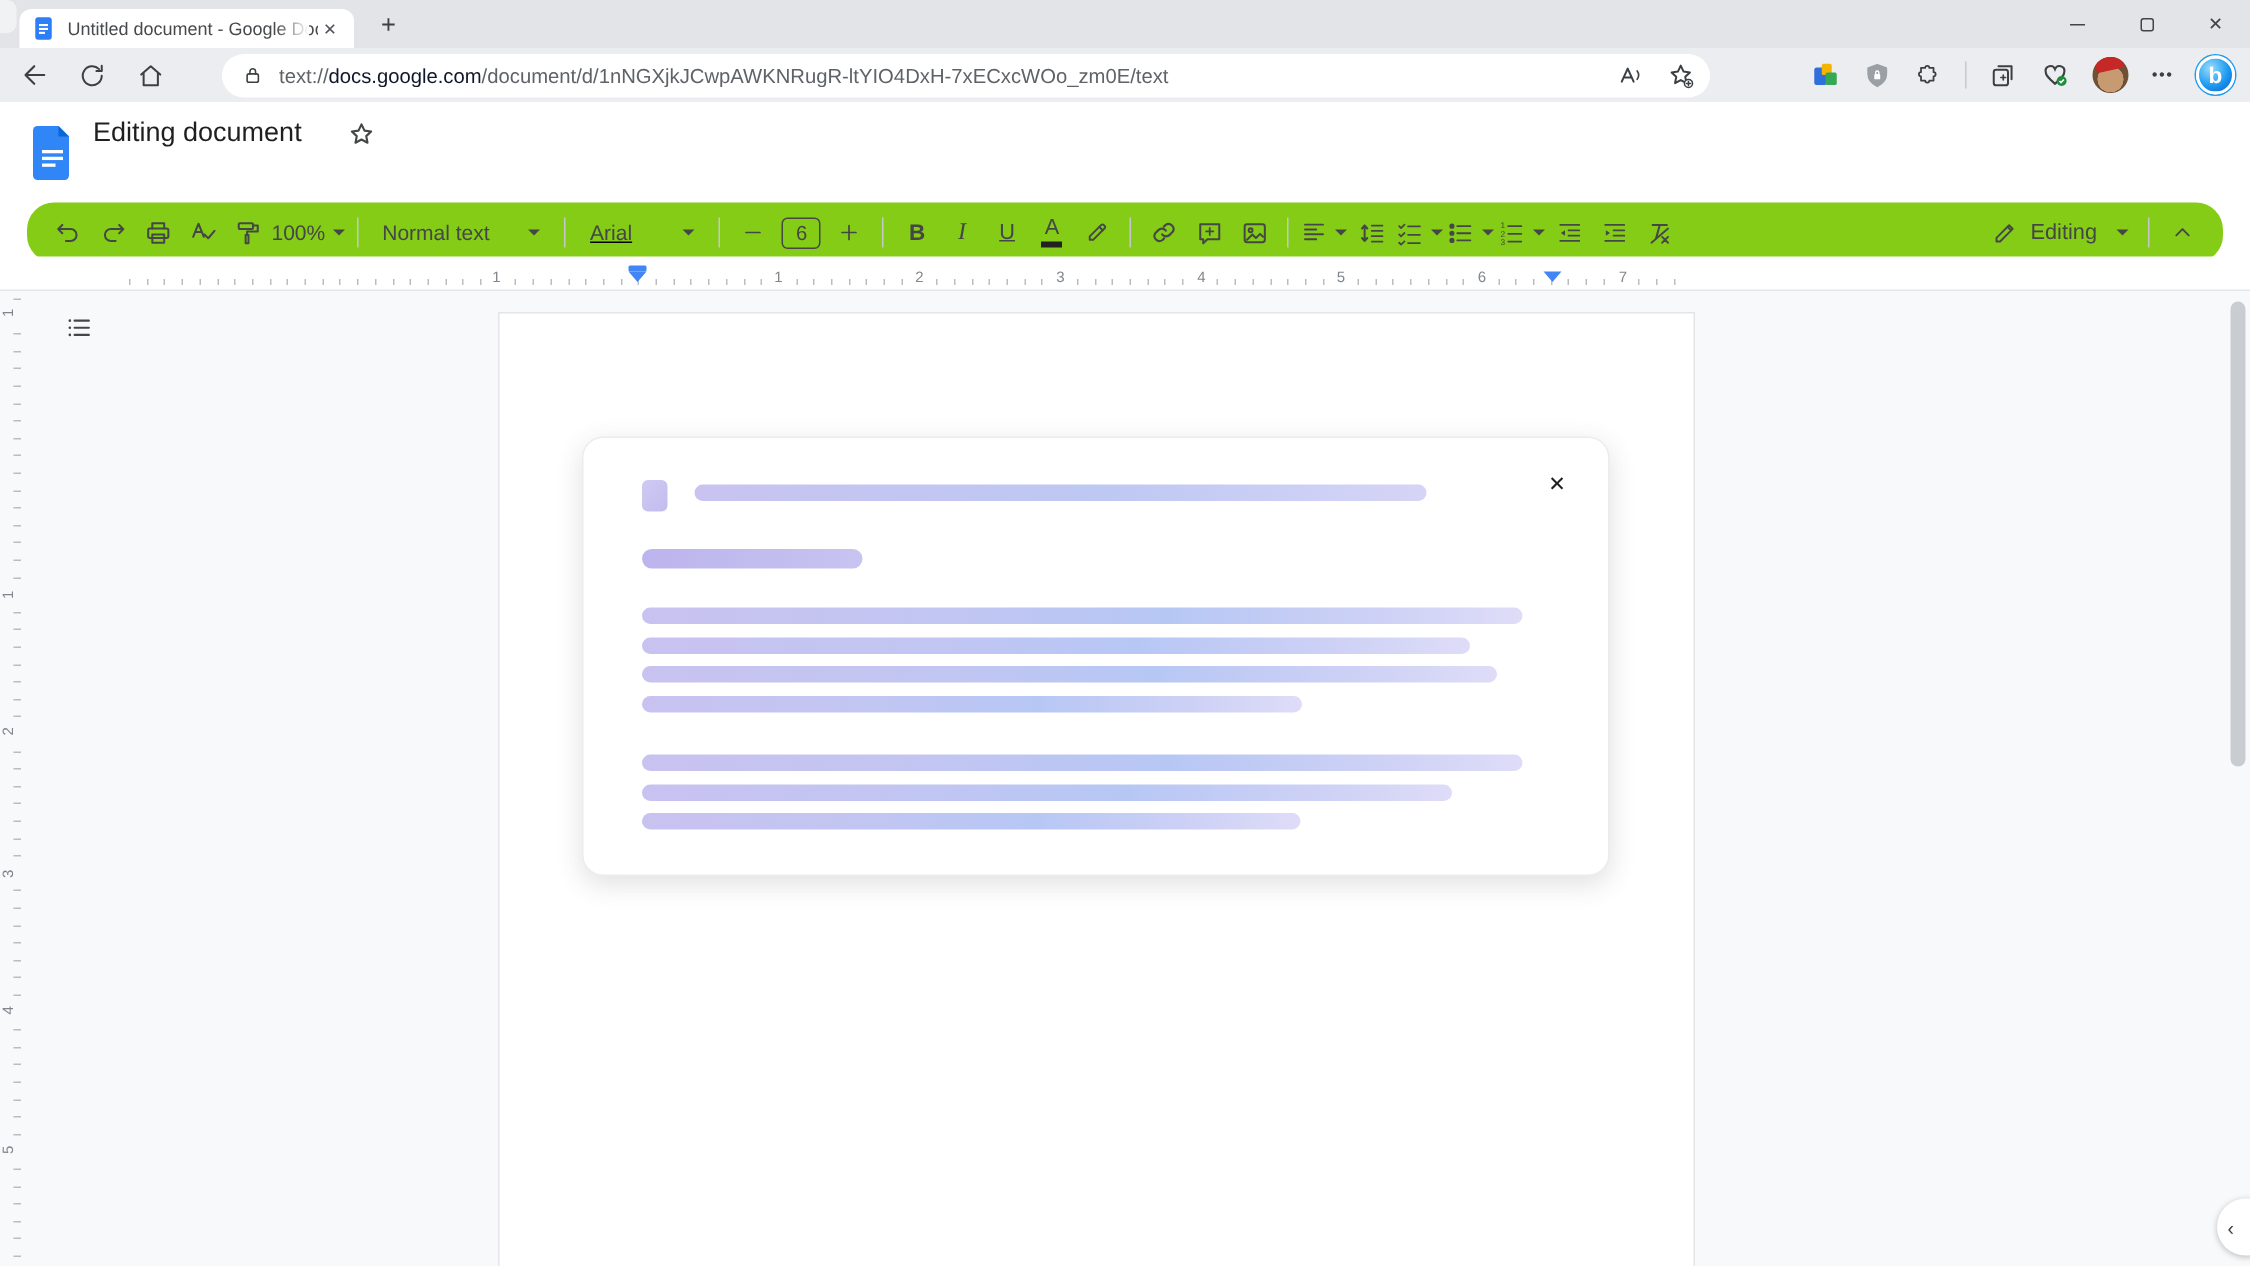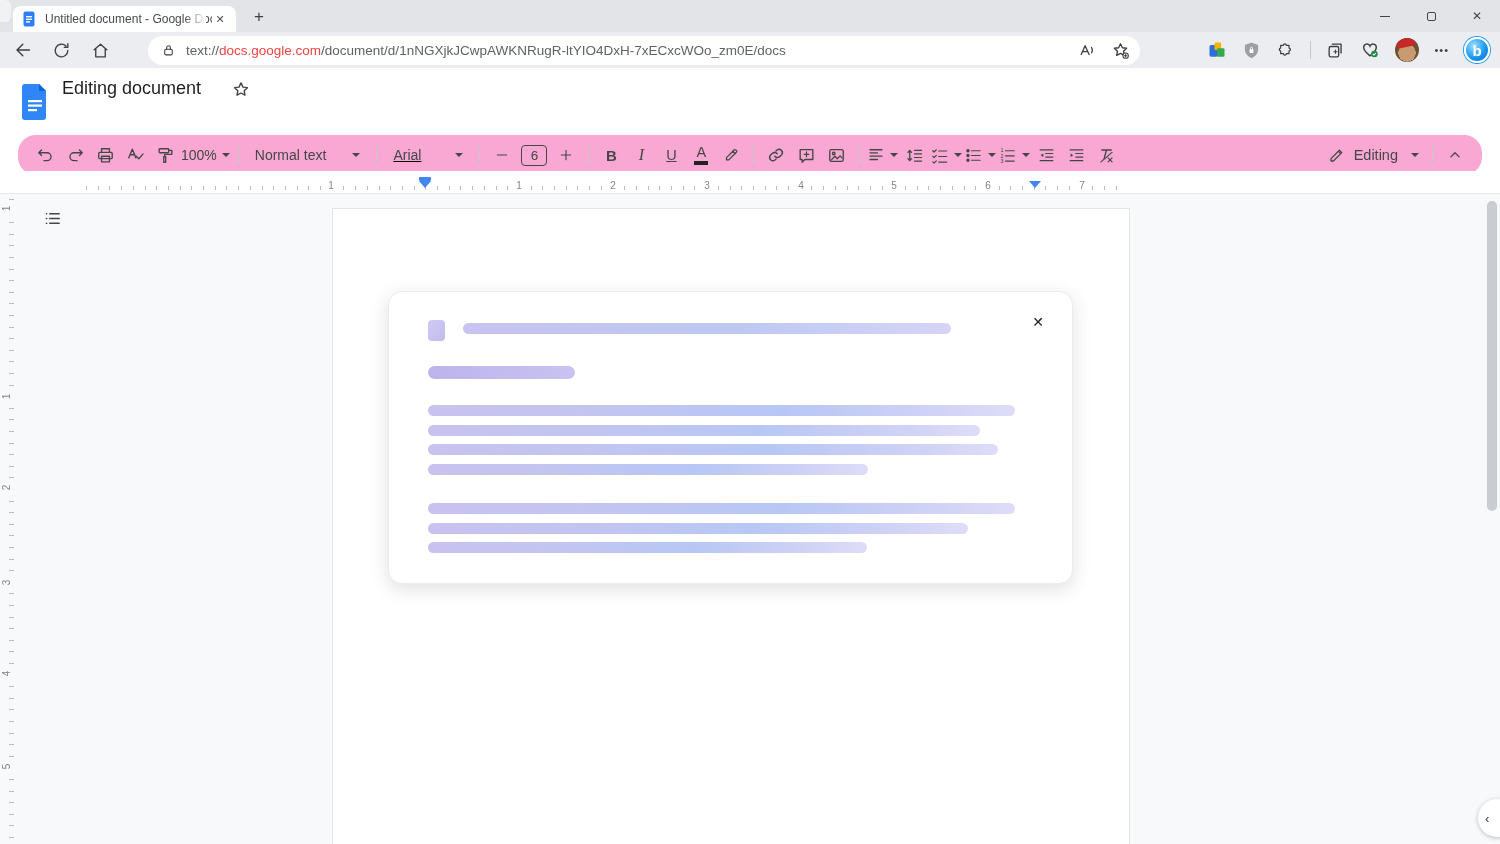--- a/index.html
+++ b/index.html
@@ -20,21 +20,21 @@
   .winbtn { width:46px; height:32px; display:flex; align-items:center; justify-content:center; color:#333; }
   .glyph-min { width:10px; height:1px; background:#444; }
   .glyph-max { width:9px; height:9px; border:1px solid #444; border-radius:2px; }
   .glyph-close { font-size:12px; color:#444; }
 
   .addrbar { position:absolute; left:0; top:32px; width:1500px; height:36px; background:#ebedf0; }
   .navbtns { position:absolute; left:12px; top:0; height:36px; display:flex; align-items:center; gap:20px; }
   .urlpill { position:absolute; left:148px; top:4px; width:992px; height:29px; background:#fff; border-radius:15px;
              display:flex; align-items:center; padding:0 10px 0 13px; }
   .urltext { margin-left:10px; font-size:13.5px; color:#5f6368; white-space:nowrap; overflow:hidden; flex:1; }
-  .urltext .host { color:#ef4444; }
+  .urltext .host { color:#0f172a; }
   .pillicons { display:flex; align-items:center; gap:14px; margin-left:8px; }
   .extrow { position:absolute; right:10px; top:0; height:36px; display:flex; align-items:center; gap:15px; }
   .vsep-sm { width:1px; height:18px; background:#c5c8cc; }
   .avatar-br { width:24px; height:24px; border-radius:50%; background:radial-gradient(circle at 50% 62%, #c79a72 0 45%, #6f5034 46% 72%, #4d3824 73%);
                position:relative; overflow:hidden; }
   .avatar-br::before { content:""; position:absolute; left:2px; top:0px; width:18px; height:9px; background:#c62828; border-radius:50% 50% 0 0; transform:rotate(-12deg); }
   .bing { width:26px; height:26px; border-radius:50%; background:radial-gradient(circle at 35% 30%, #9bdcff, #1d9bf0 55%, #0b5bd3);
           display:flex; align-items:center; justify-content:center; color:#fff; font-size:15px; font-weight:bold; border:2px solid #fff; box-shadow:0 0 0 1px #1d9bf0; }
 
   
@@ -45,21 +45,21 @@
   .menubar { position:absolute; left:62px; top:36px; display:flex; gap:25px; font-size:14.5px; color:#1f1f1f; }
   .menubar span { cursor:default; }
   .hdr-right { position:absolute; right:18px; top:13px; display:flex; align-items:center; gap:20px; }
   .share { height:38px; padding:0 20px 0 16px; border-radius:19px; background:#c2e7ff; display:flex; align-items:center; gap:9px;
            color:#001d35; font-size:14px; font-weight:500; }
   .avatar-docs { width:34px; height:34px; border-radius:50%; overflow:hidden; position:relative;
                  background:radial-gradient(circle at 50% 58%, #e8c0a8 0 44%, #d9af96 45% 70%, #8a6a4f 71%); }
   .avatar-docs::before { content:""; position:absolute; left:4px; top:1px; width:26px; height:12px; background:#6b4f35; border-radius:45% 45% 30% 30%; }
 
   
-  .toolbar { position:absolute; left:18px; top:135px; width:1464px; height:40px; background:#f9a8d4; border-radius:18px;
+  .toolbar { position:absolute; left:18px; top:135px; width:1464px; height:40px; background:#84cc16; border-radius:18px;
              display:flex; align-items:center; padding:0 12px; }
   .tbi { height:28px; min-width:28px; border-radius:4px; display:flex; align-items:center; justify-content:center; margin:0 1px; }
   .tbtxt { font-size:14px; color:#444746; }
   .caret { width:0; height:0; border-left:4px solid transparent; border-right:4px solid transparent; border-top:4.5px solid #444746; margin-left:5px; }
   .tsep { width:1px; height:20px; background:#c4c7cc; margin:0 7px; }
   .fsize { width:26px; height:21px; border:1.4px solid #444746; border-radius:4px; display:flex; align-items:center; justify-content:center;
            font-size:13.5px; color:#444746; background:transparent; margin:0 4px; }
   .bB { font-weight:bold; font-size:15px; color:#444746; }
   .bI { font-style:italic; font-family:"Liberation Serif", serif; font-size:16px; color:#444746; }
   .bU { font-size:14.5px; text-decoration:underline; color:#444746; }
@@ -143,21 +143,21 @@
         </svg>
       <svg class="ic-dark" width="19" height="19" viewBox="0 0 24 24">
           <path d="M4 11 L12 4 L20 11 M6 9.5 V20 h12 V9.5"></path>
         </svg>
     </div>
     <div class="urlpill">
       <svg class="ic-dark" width="15" height="15" viewBox="0 0 24 24">
           <rect x="6" y="10" width="12" height="9" rx="2"></rect>
           <path d="M9 10 V7.5 a3 3 0 0 1 6 0 V10"></path>
         </svg>
-      <span class="urltext"><span>text://</span><span class="host">docs.google.com</span><span>/document/d/1nNGXjkJCwpAWKNRugR-ltYIO4DxH-7xECxcWOo_zm0E/docs</span></span>
+      <span class="urltext"><span>text://</span><span class="host">docs.google.com</span><span>/document/d/1nNGXjkJCwpAWKNRugR-ltYIO4DxH-7xECxcWOo_zm0E/text</span></span>
       <span class="pillicons">
         <svg class="ic-dark" width="19" height="19" viewBox="0 0 24 24">
             <path d="M4 17 L9 6 L14 17 M5.7 13.5 h6.6"></path>
             <path d="M17 8 a6 6 0 0 1 0 7" stroke-width="1.4"></path>
           </svg>
         <svg class="ic-dark" width="19" height="19" viewBox="0 0 24 24">
             <path d="M12 3.5 l2.4 5 5.3 .7 -3.9 3.7 1 5.3 -4.8 -2.6 -4.8 2.6 1 -5.3 L4.3 9.2 l5.3 -.7 z"></path>
             <circle cx="18.5" cy="18.5" r="3.4" fill="#fff" stroke-width="1.3"></circle>
             <path d="M18.5 16.8 v3.4 M16.8 18.5 h3.4" stroke-width="1.3"></path>
           </svg>

